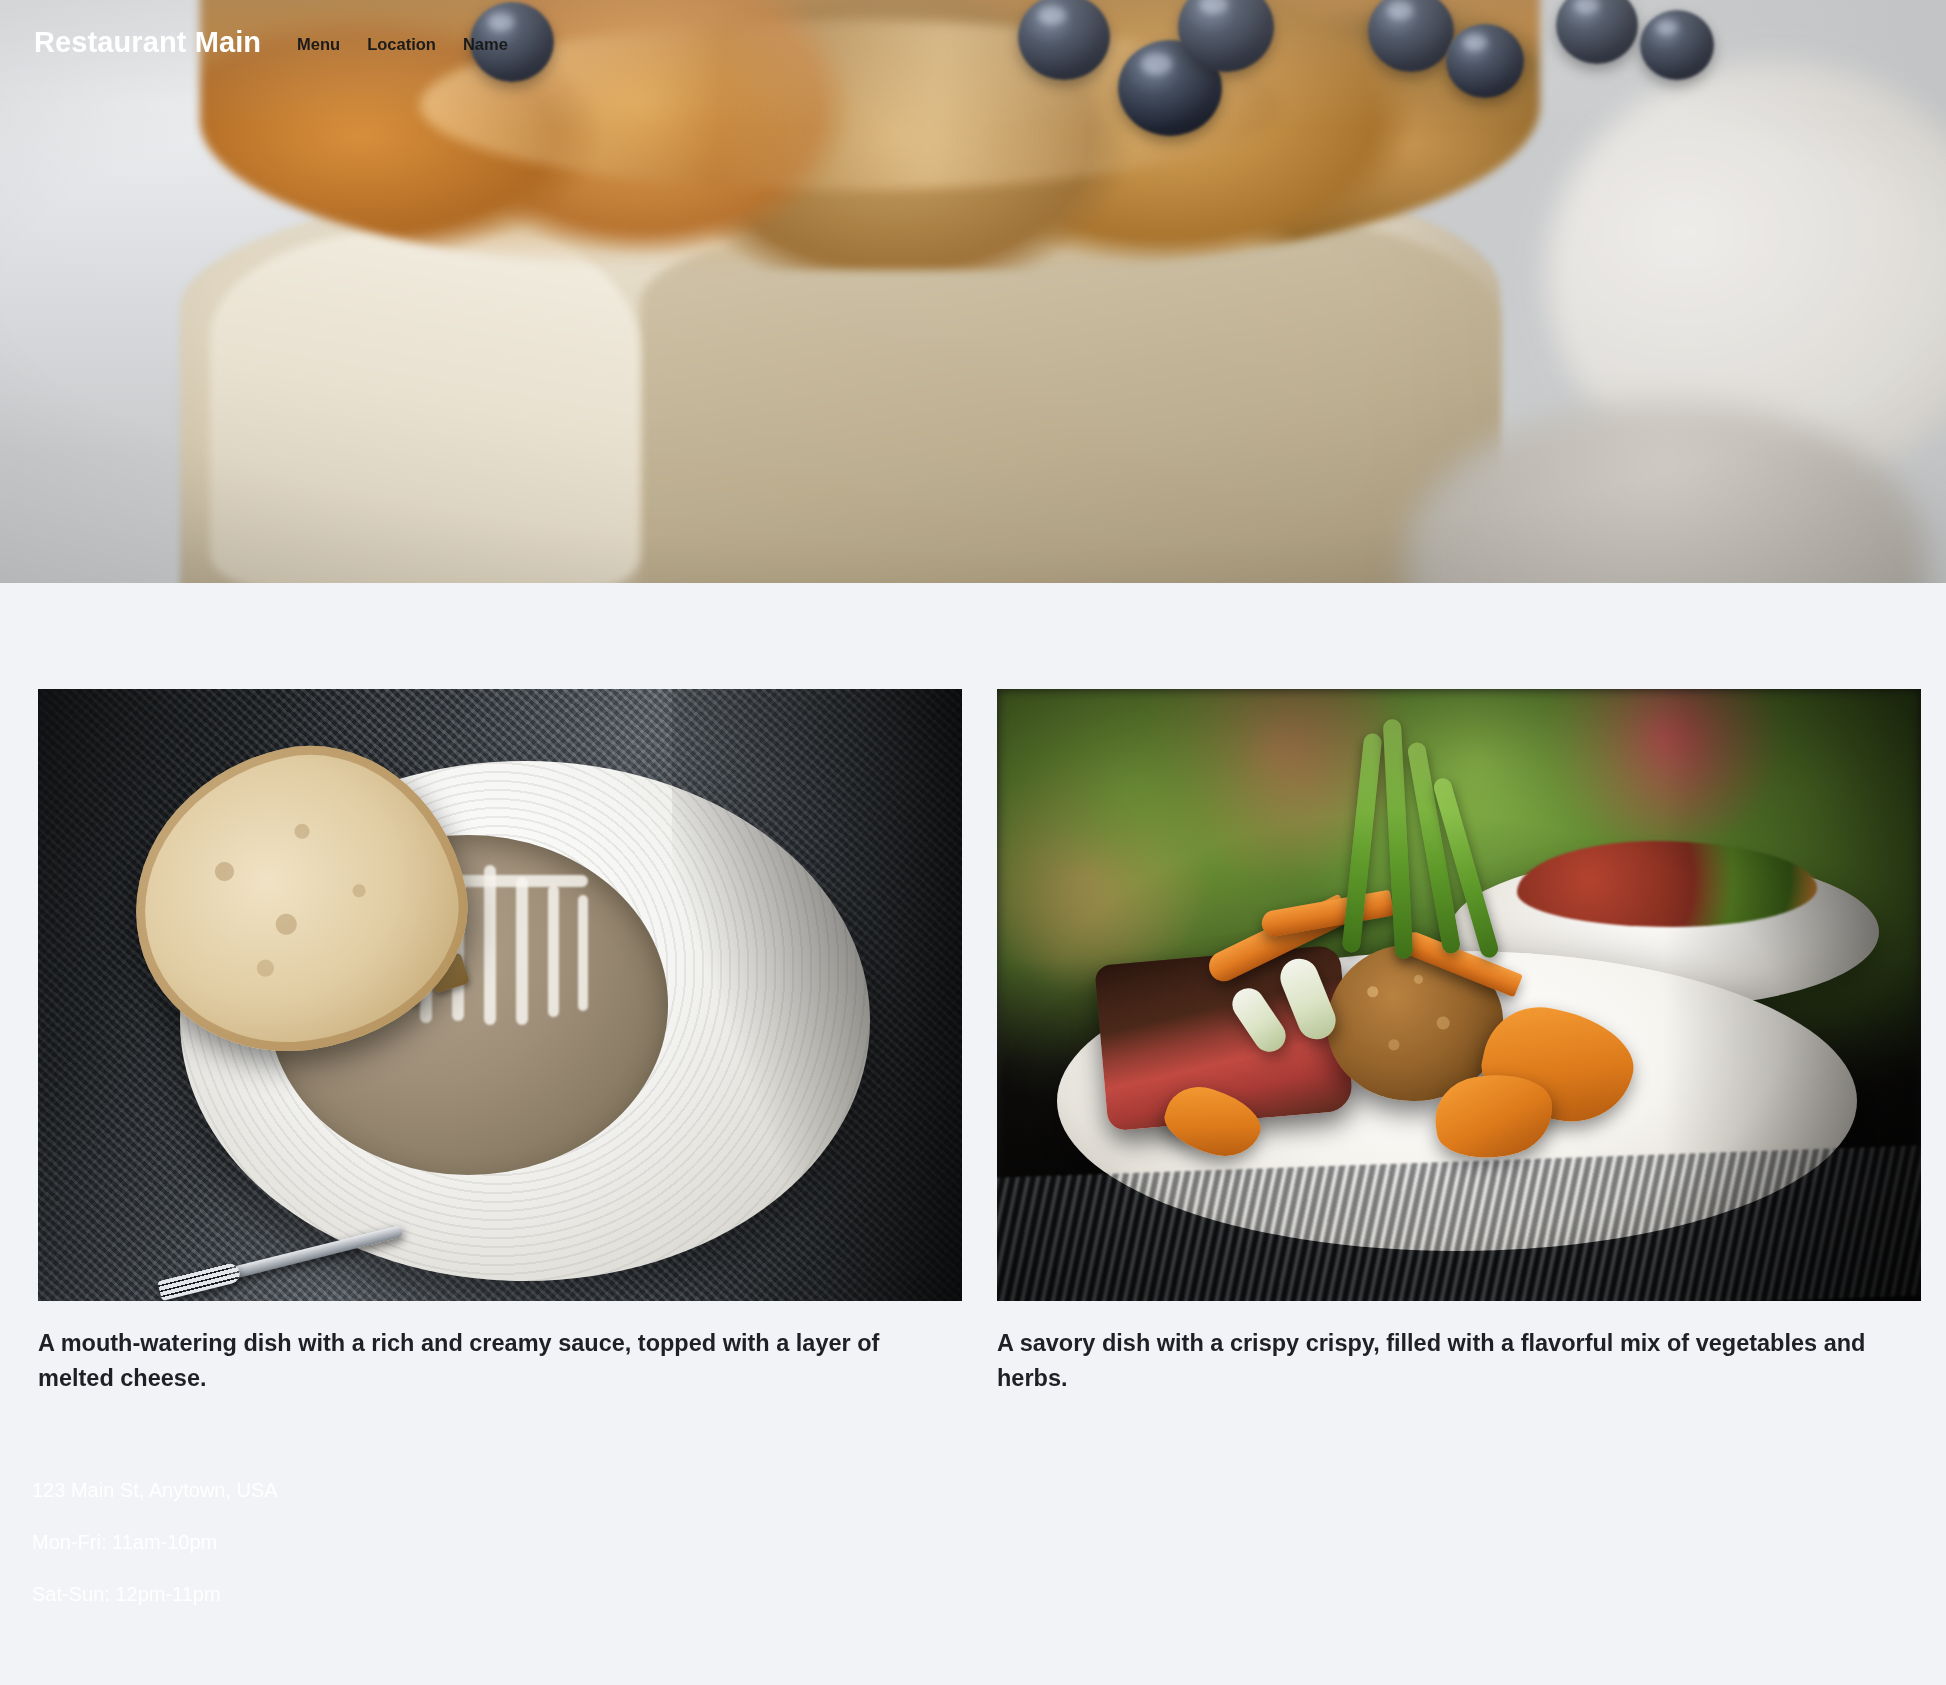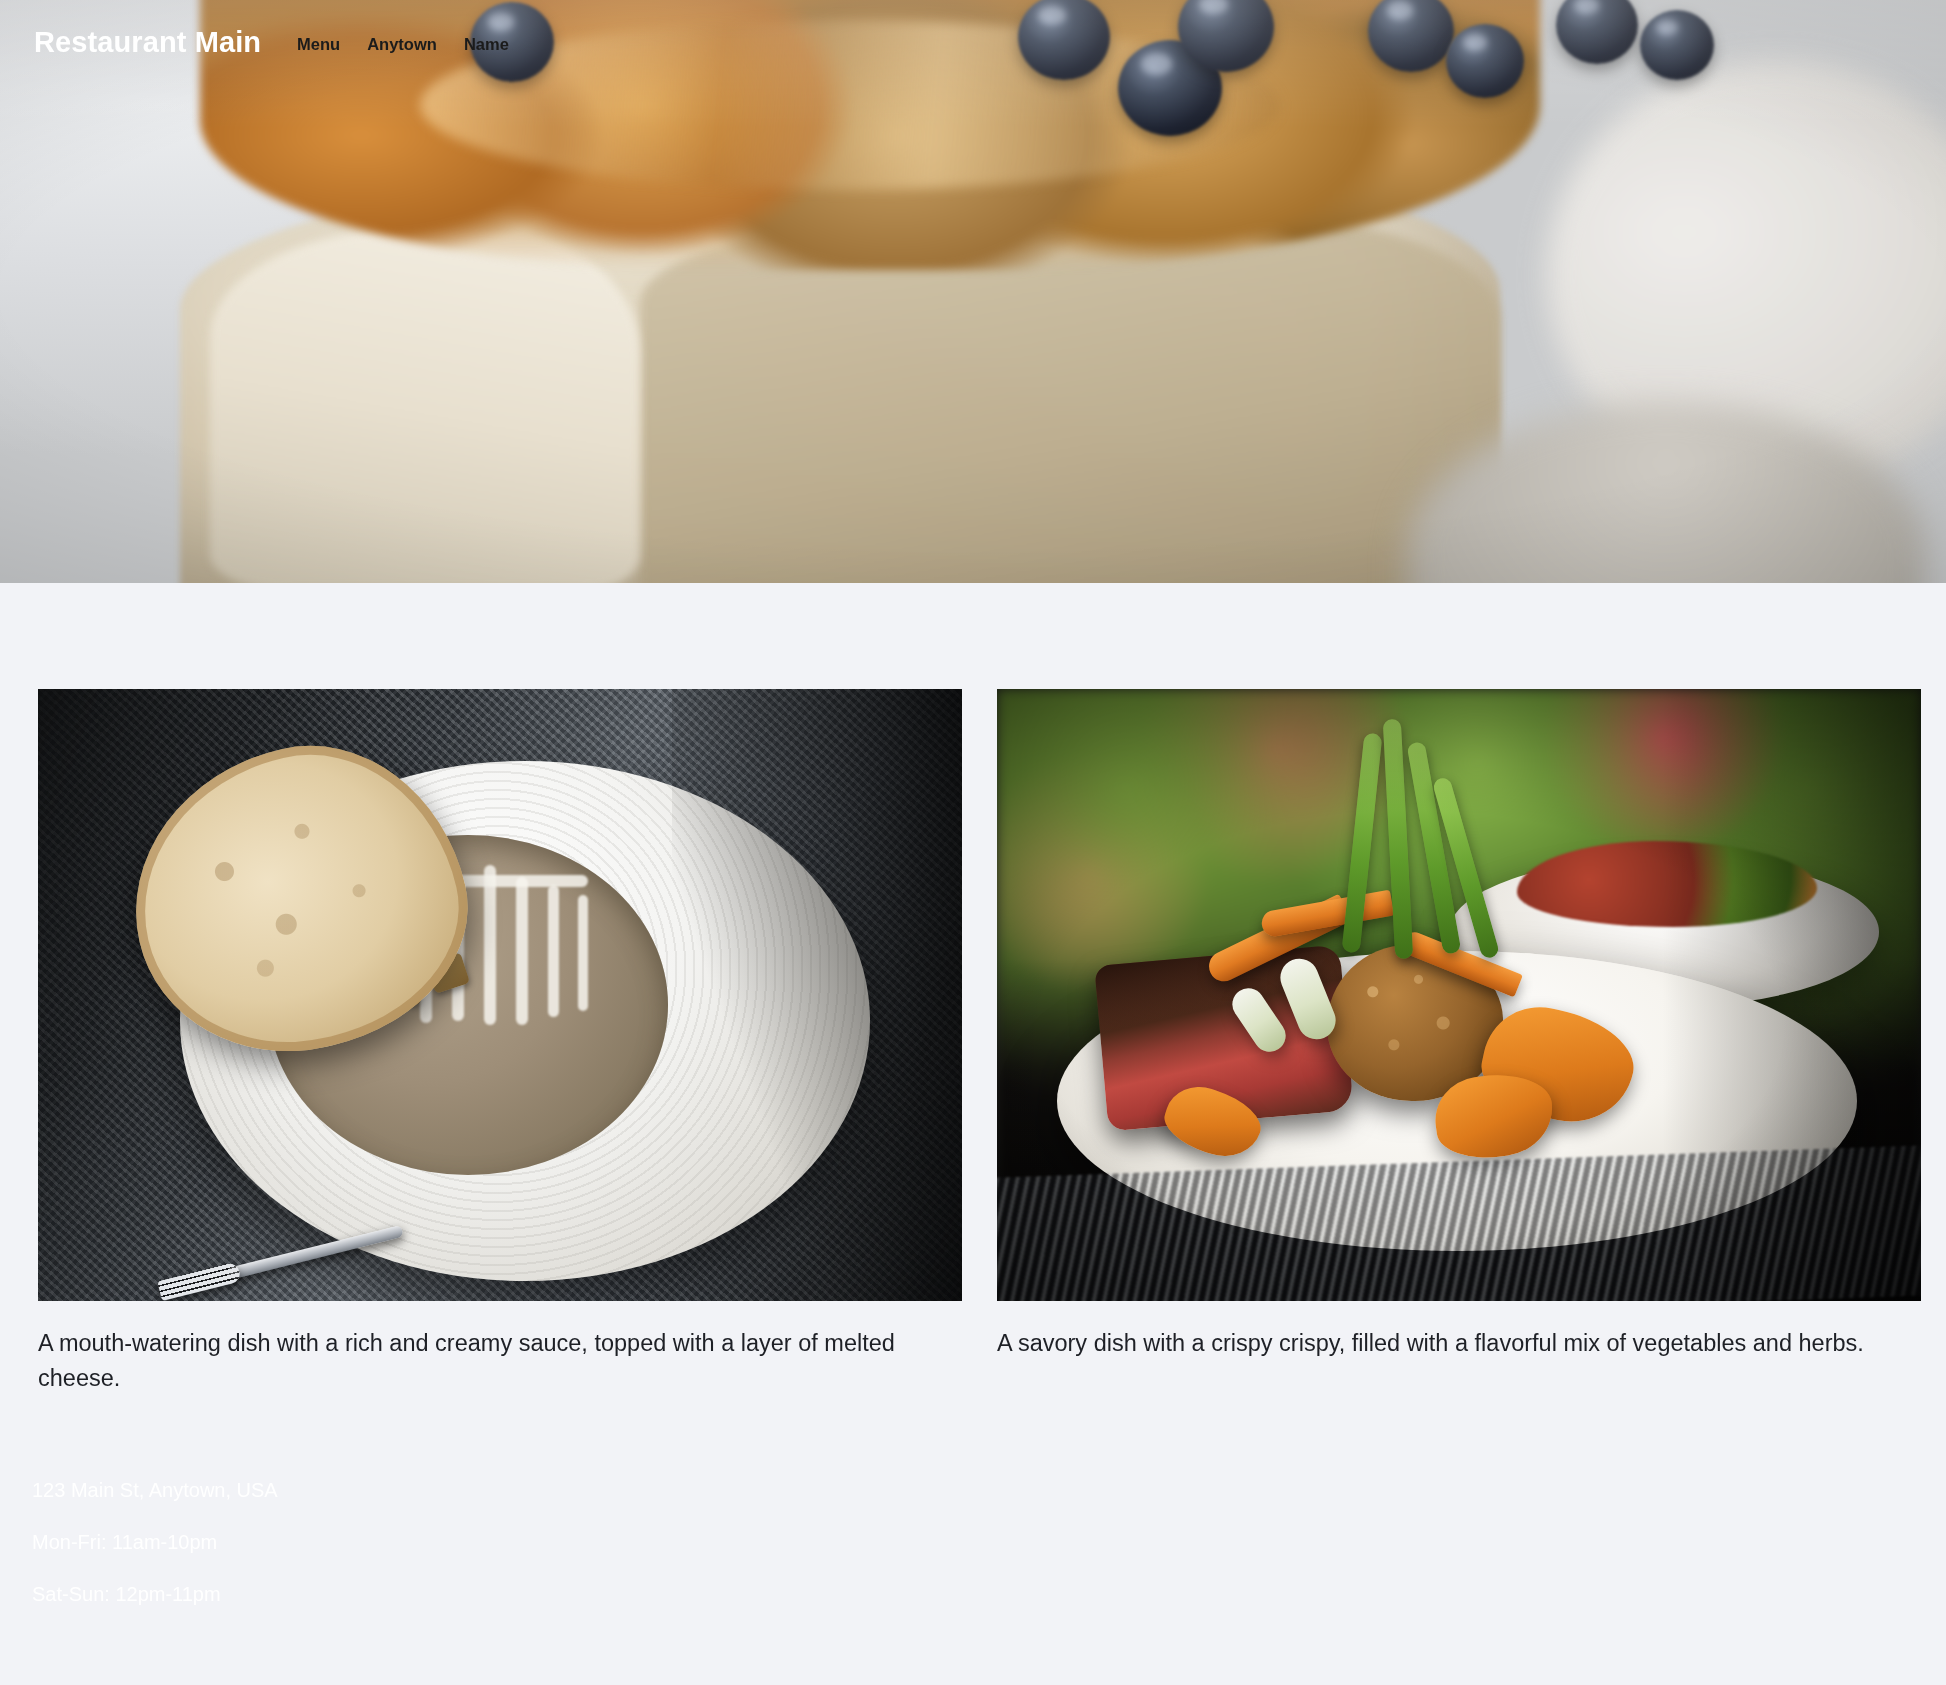--- a/index.html
+++ b/index.html
@@ -184,20 +184,21 @@
     font-weight: 700;
     color: #18181b;
     letter-spacing: -.2px;
     line-height: 1.1;
   }
 
   .menu-grid {
     display: flex;
     gap: 35px;
     margin-top: 44px;
+    font-weight: bold;
   }
   .menu-card {
     width: 924px;
     flex: 0 0 924px;
   }
   .card-photo {
     width: 100%;
     height: 612px;
     overflow: hidden;
     position: relative;
@@ -486,21 +487,21 @@
     <div class="bb" style="left:1640px; top:10px;  width:74px;  height:70px;"></div>
 
     <div class="crockery2"></div>
     <div class="layer vignette"></div>
   </div>
 
   <nav class="nav">
     <div class="brand">Restaurant Main</div>
     <div class="nav-links">
       <a class="nav-link" href="#">Menu</a>
-      <a class="nav-link" href="#">Anytown</a>
+      <a class="nav-link" href="#">Location</a>
       <a class="nav-link" href="#">Name</a>
     </div>
   </nav>
 </header>
 
 <main class="menu-section">
 
 
   <div class="menu-grid">
 

